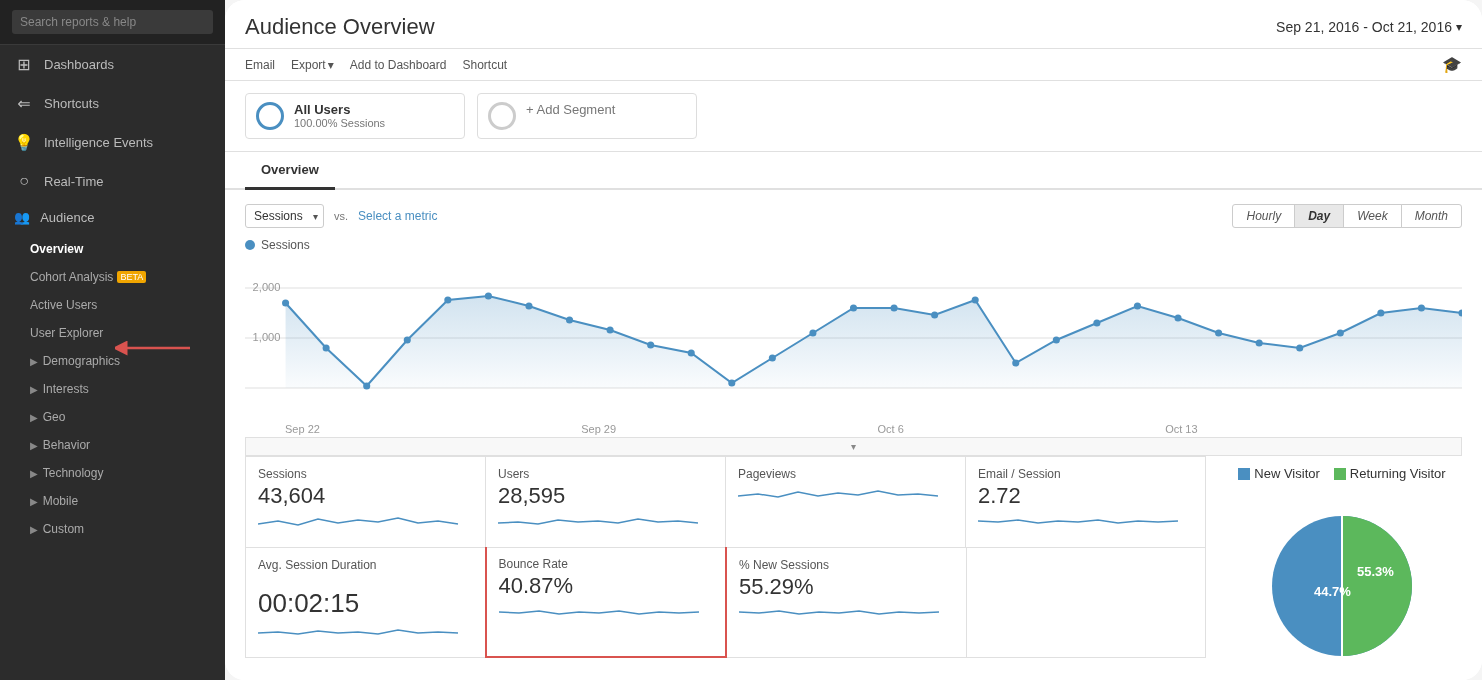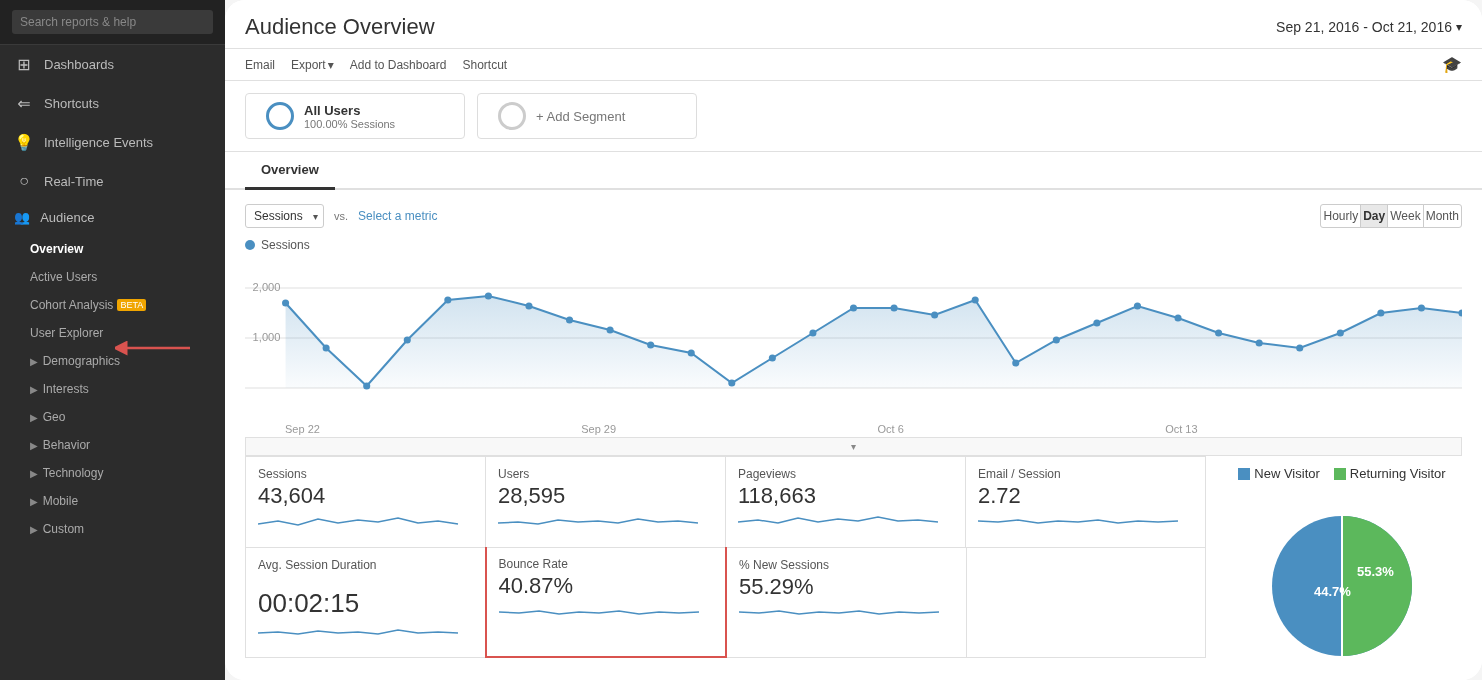--- a/index.html
+++ b/index.html
@@ -113,25 +113,25 @@
     
     .segments-row {
       display: flex;
       padding: 12px 20px;
       gap: 12px;
       background: #fff;
       border-bottom: 1px solid #e0e0e0;
     }
     .segment-box {
       display: flex;
-      align-items: center;
+      align-items: flex-start;
       gap: 10px;
       border: 1px solid #ddd;
       border-radius: 4px;
-      padding: 8px 20px;
+      padding: 8px 10px;
       background: #fff;
       cursor: pointer;
       min-width: 220px;
     }
     .segment-circle {
       width: 28px;
       height: 28px;
       border-radius: 50%;
       border: 3px solid #4a8fc1;
       background: transparent;
@@ -199,25 +199,26 @@
       pointer-events: none;
       font-size: 10px;
       color: #555;
     }
     .vs-label { font-size: 11px; color: #777; }
     .metric-link { font-size: 12px; color: #4a8fc1; cursor: pointer; text-decoration: none; }
     .time-btns { display: flex; }
     .time-btn {
       border: 1px solid #ccc;
       background: #fff;
-      padding: 4px 2px;
+      padding: 4px 13px;
       font-size: 12px;
       cursor: pointer;
       color: #555;
       margin-left: -1px;
+      font-style: italic;
     }
     .time-btn:first-child { border-radius: 3px 0 0 3px; }
     .time-btn:last-child { border-radius: 0 3px 3px 0; }
     .time-btn.active { background: #e8e8e8; font-weight: bold; color: #333; }
 
     .chart-legend { display: flex; align-items: center; gap: 6px; margin-bottom: 6px; }
     .legend-dot { width: 10px; height: 10px; border-radius: 50%; background: #4a8fc1; }
     .legend-label { font-size: 12px; color: #555; }
 
     
@@ -254,25 +255,25 @@
       <span class="icon">👥</span>
       <span>Audience</span>
     </div>
   </div>
 
   <div>
     <div class="sidebar-sub-item active">
       <span>Overview</span>
     </div>
     <div class="sidebar-sub-item">
-      <span>Active Users</span>
-    </div>
-    <div class="sidebar-sub-item">
       <span>Cohort Analysis</span>
       <sup style="background:#f0a500;color:#fff;font-size:9px;padding:1px 3px;border-radius:2px;margin-left:4px;">BETA</sup>
+    </div>
+    <div class="sidebar-sub-item">
+      <span>Active Users</span>
     </div>
     <div class="sidebar-sub-item">
       <span>User Explorer</span>
     </div>
     <div class="sidebar-sub-item">
       <span class="arrow">▶</span>
       <span>Demographics</span>
     </div>
     <div class="sidebar-sub-item">
       <span class="arrow">▶</span>
@@ -446,21 +447,20 @@
         <div style="flex:1;padding:10px 12px;border:1px solid #e0e0e0;border-right:none;border-top:none;">
           <div style="font-size:12px;color:#555;margin-bottom:2px;">Users</div>
           <div style="font-size:22px;color:#333;">28,595</div>
           <svg width="100%" height="25">
               <polyline points="0,14 20,13 40,15 60,11 80,13 100,12 120,14 140,10 160,13 180,12 200,14" fill="none" stroke="#4a8fc1" stroke-width="1.5"></polyline>
             </svg>
         </div>
 
         <div style="flex:1;padding:10px 12px;border:1px solid #e0e0e0;border-right:none;border-top:none;">
           <div style="font-size:12px;color:#555;margin-bottom:2px;">Pageviews</div>
-          <div style="font-size:22px;color:#333;">118,663</div>
           <svg width="100%" height="25">
               <polyline points="0,13 20,11 40,14 60,9 80,13 100,10 120,12 140,8 160,12 180,11 200,13" fill="none" stroke="#4a8fc1" stroke-width="1.5"></polyline>
             </svg>
         </div>
 
         <div style="flex:1;padding:10px 12px;border:1px solid #e0e0e0;border-top:none;">
           <div style="font-size:12px;color:#555;margin-bottom:2px;">Email / Session</div>
           <div style="font-size:22px;color:#333;">2.72</div>
           <svg width="100%" height="25">
               <polyline points="0,12 20,13 40,11 60,14 80,12 100,13 120,11 140,14 160,12 180,13 200,12" fill="none" stroke="#4a8fc1" stroke-width="1.5"></polyline>

